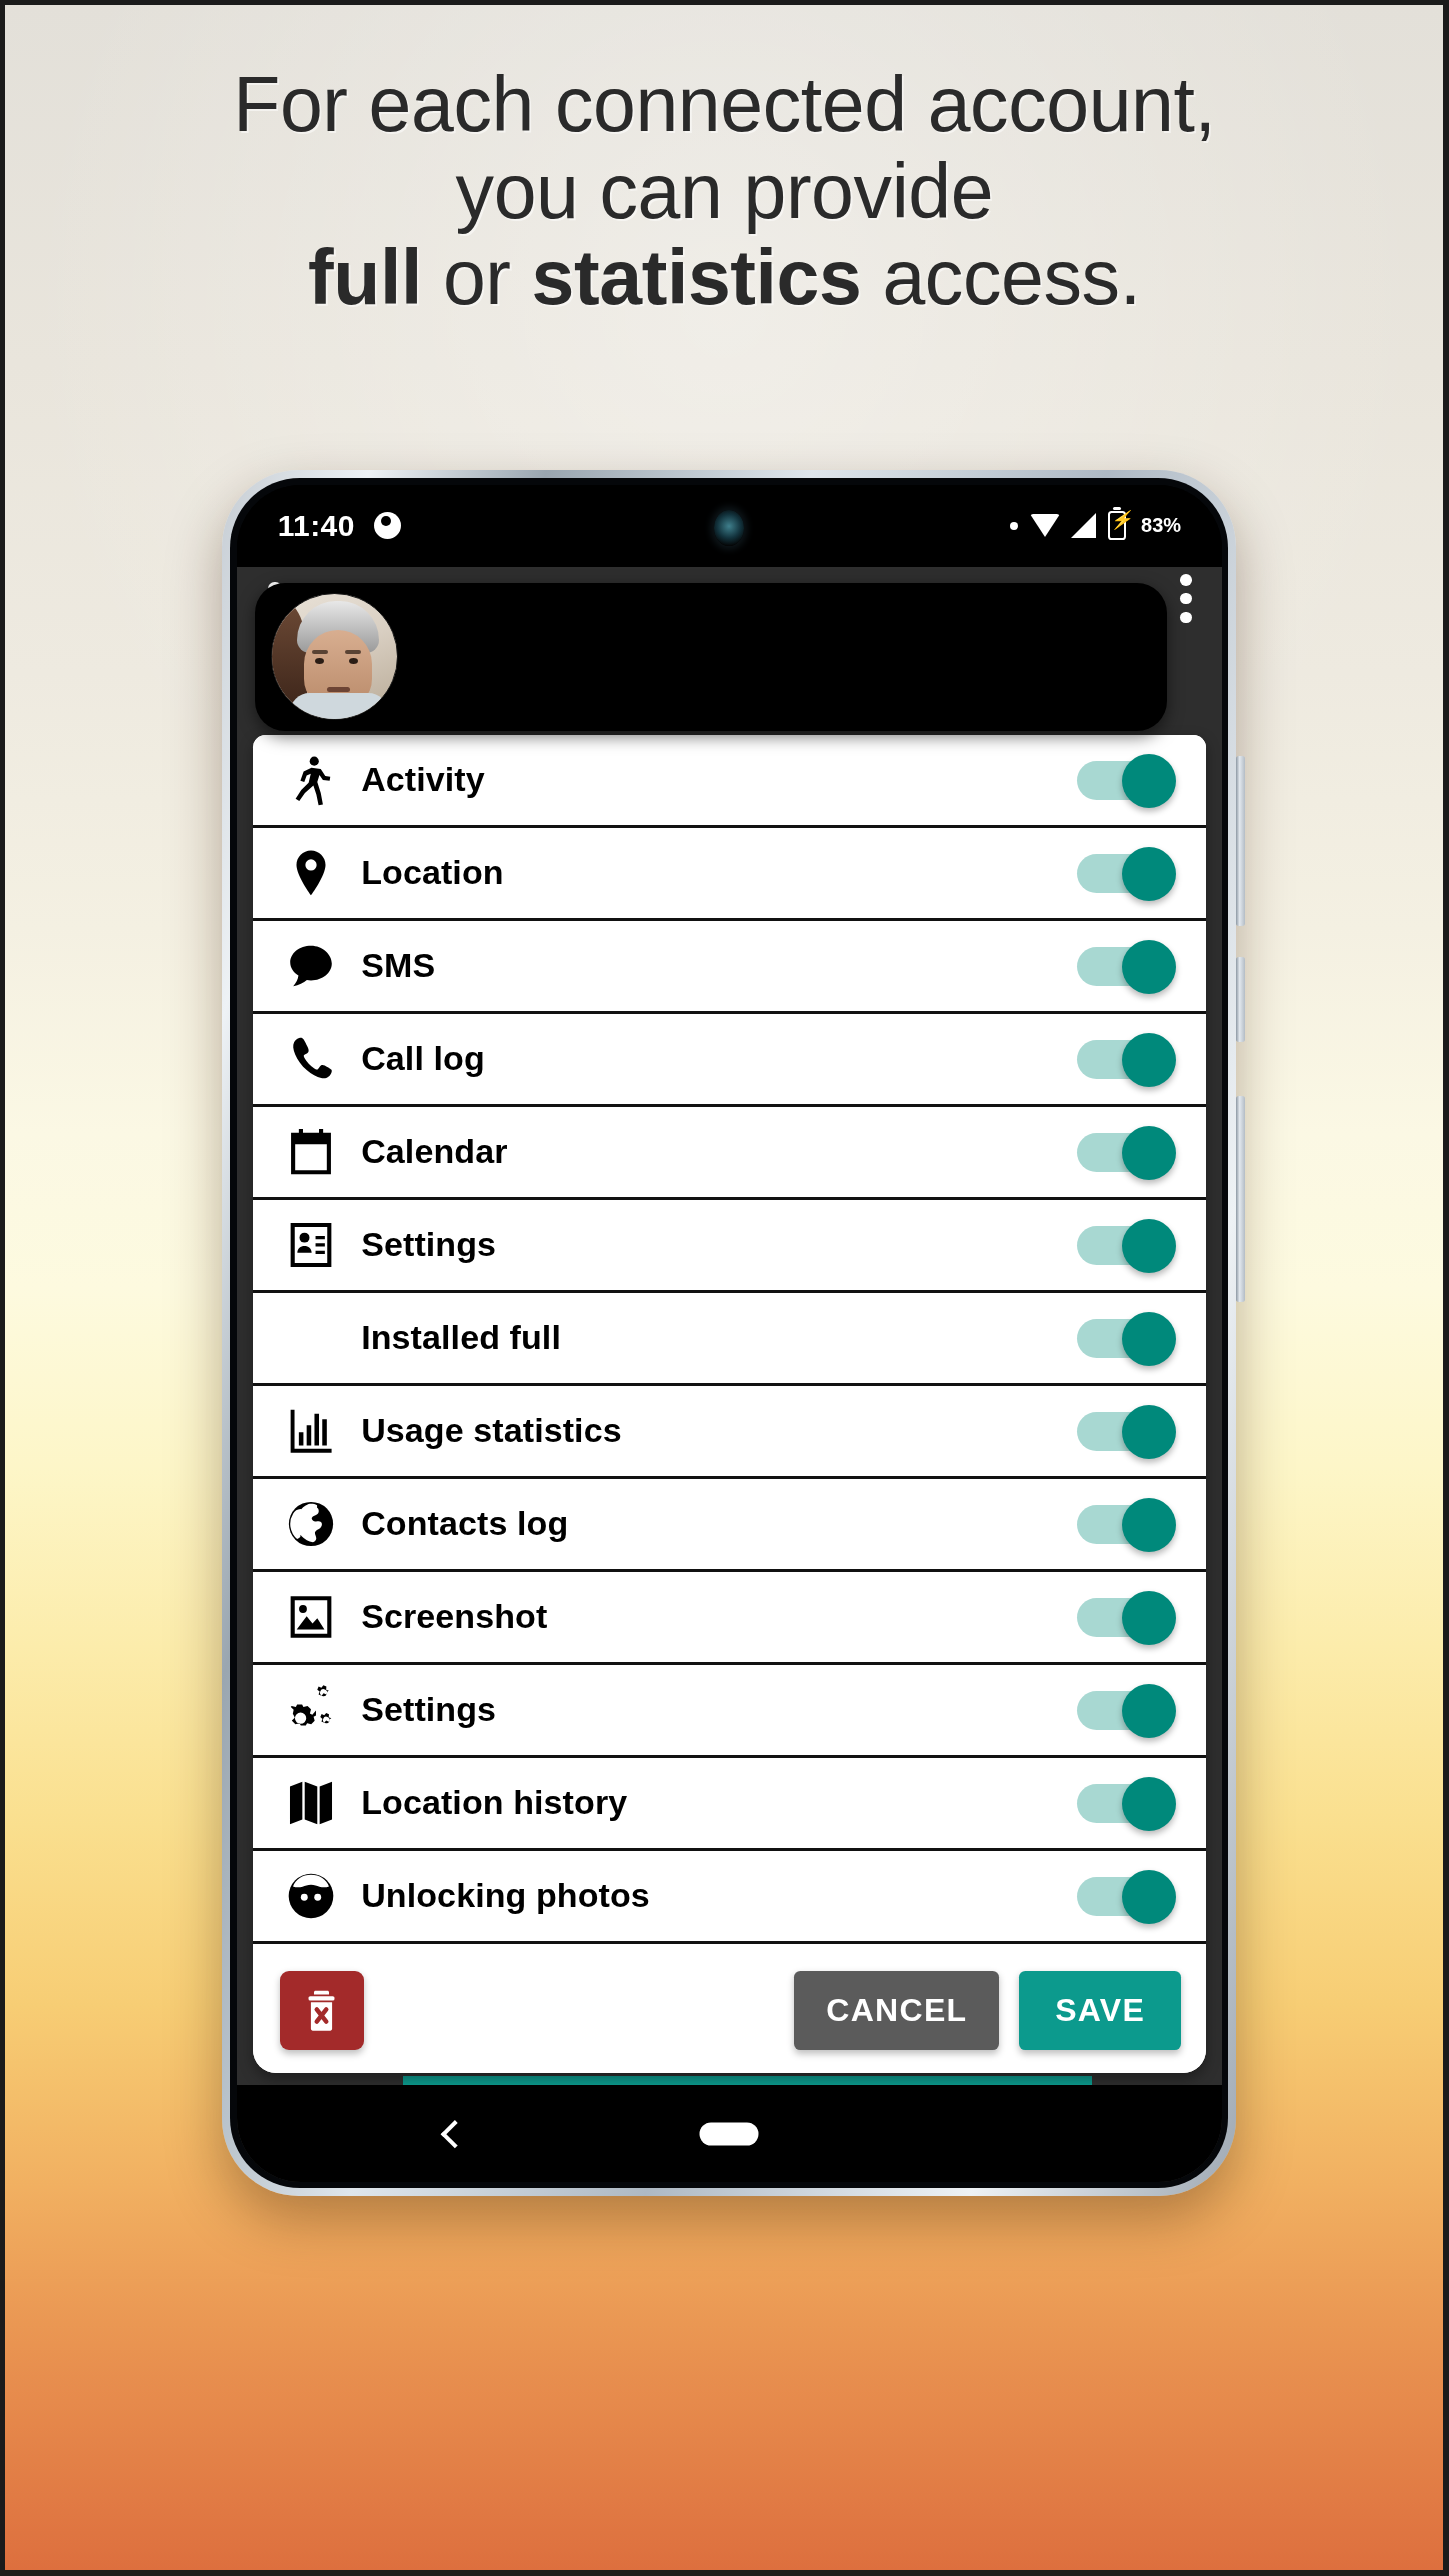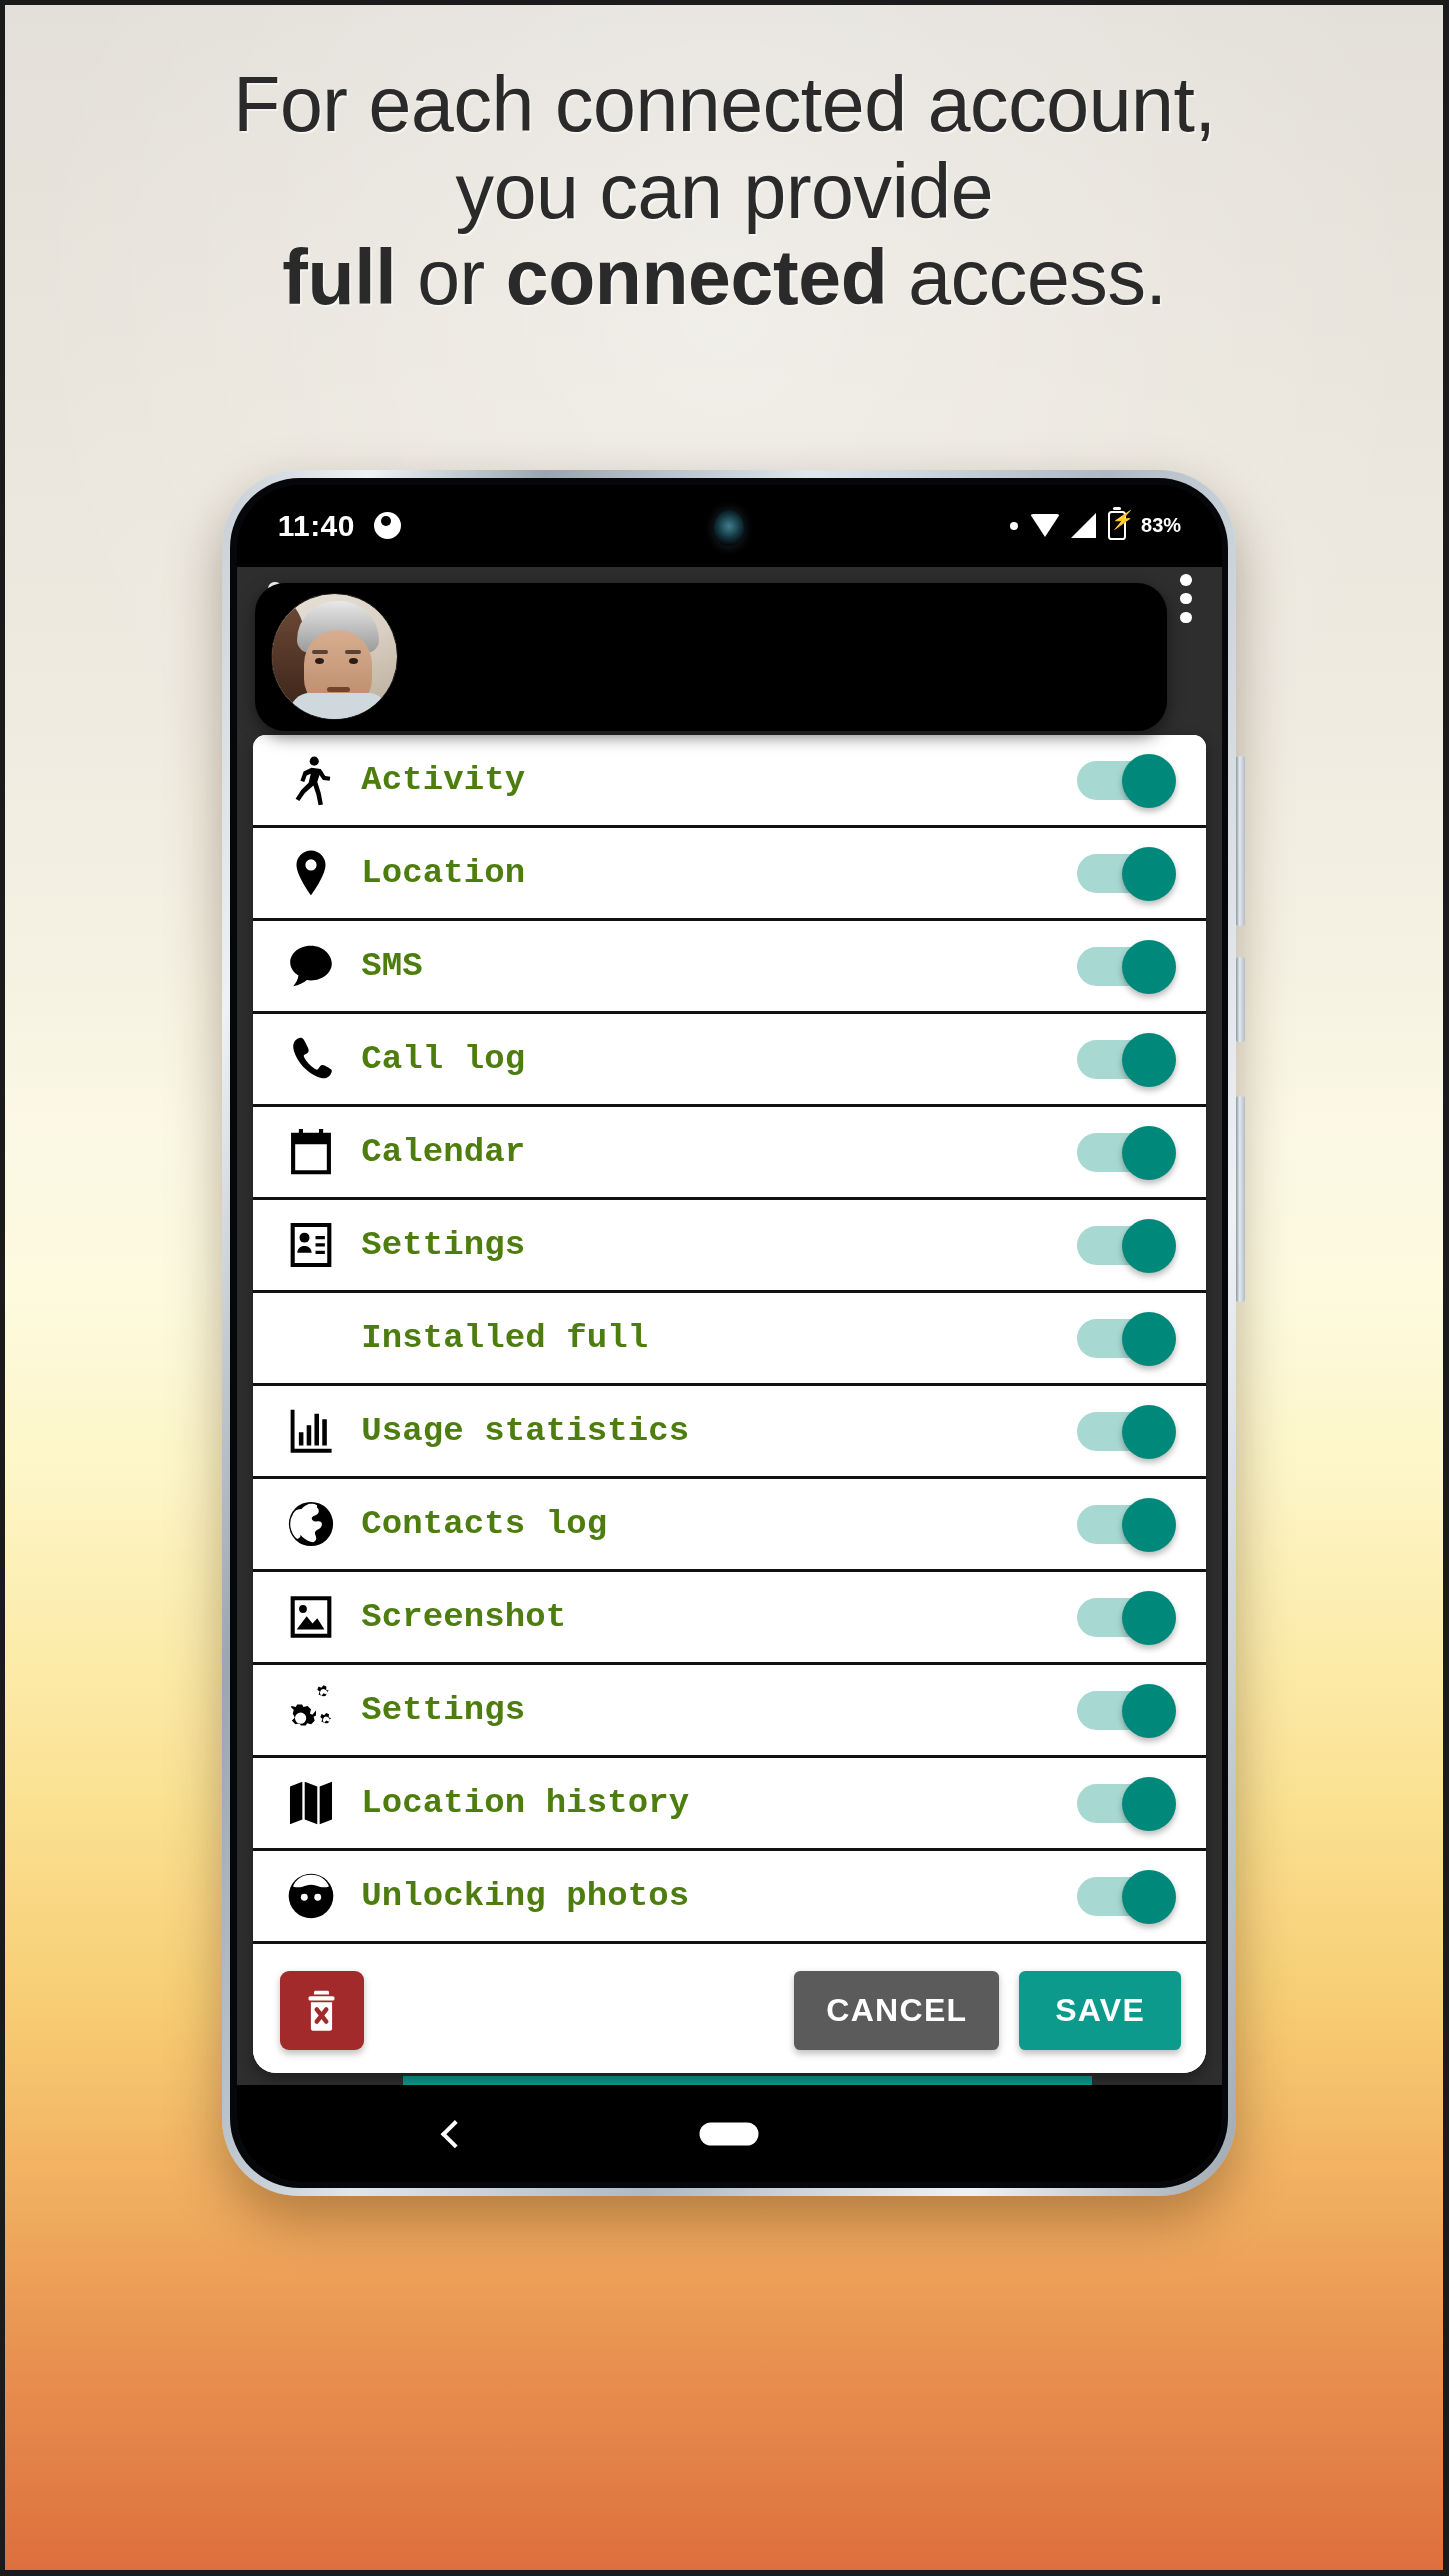--- a/index.html
+++ b/index.html
@@ -279,23 +279,23 @@
     width: 57px; height: 57px;
     flex: 0 0 auto;
     display: flex; align-items: center; justify-content: center;
     position: relative;
     color: #000;
   }
   .row .label {
     margin-left: 21.5px;
     font-size: 34px;
     font-weight: 700;
-    color: #4d7c0f;
+    color: #000000;
     letter-spacing: 0.1px;
-    font-family: Liberation Mono, monospace;
+    font-family: Liberation Sans, sans-serif;
   }
   .row .grow { flex: 1; }
 
   
   .toggle { width: 104px; height: 55px; position: relative; flex: 0 0 auto; }
   .toggle .track {
     position: absolute; left: 0; top: 9px;
     width: 82px; height: 39px; border-radius: 21.5px;
     background: #a8d8d2;
   }
@@ -369,21 +369,21 @@
   svg.gi { width: 52px; height: 52px; fill: #000; display: block; }
 </style>
 </head>
 <body>
 
 <div class="promo">
 
   <div class="headline">
     <span class="ln">For each connected account,</span>
     <span class="ln">you can provide</span>
-    <span class="ln"><b>full</b><span> or </span><b>connected</b><span> access.</span></span>
+    <span class="ln"><b>full</b><span> or </span><b>statistics</b><span> access.</span></span>
   </div>
 
   <div class="phone">
     <div class="side-btn sb1"></div>
     <div class="side-btn sb2"></div>
     <div class="side-btn sb3"></div>
 
     <div class="phone-inner">
       <div class="screen">
 

